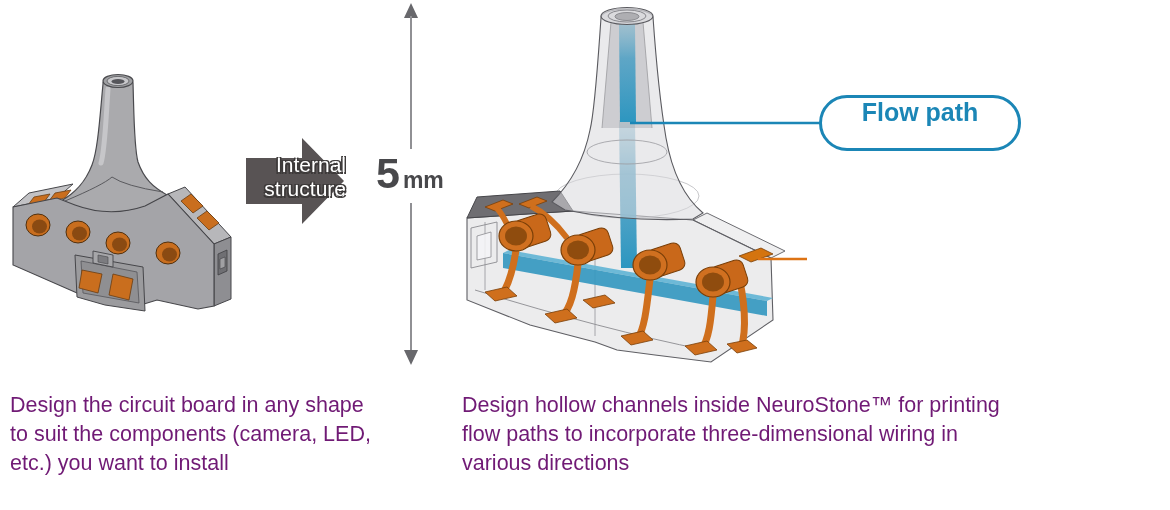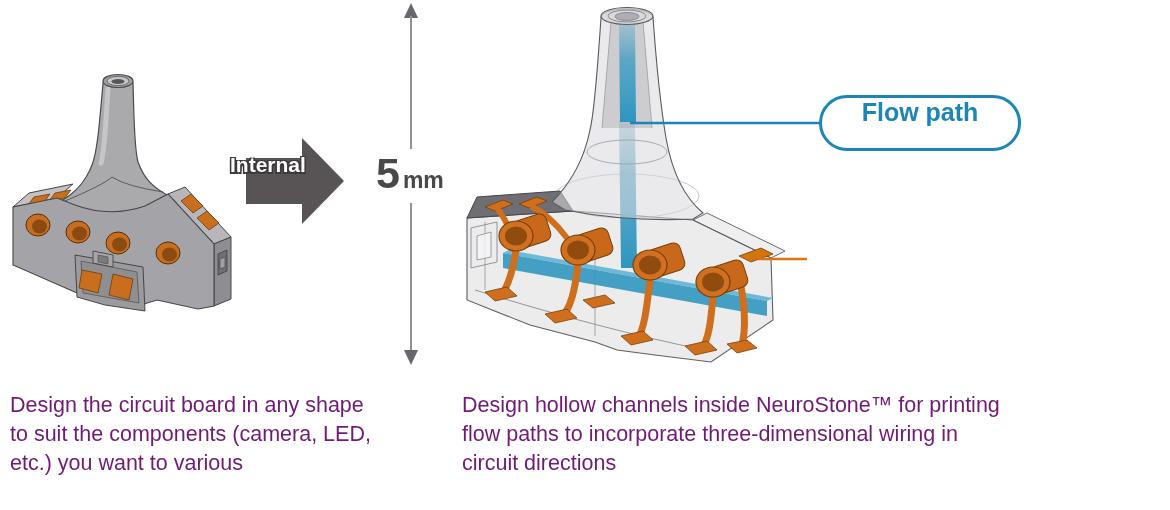--- a/index.html
+++ b/index.html
@@ -18,22 +18,22 @@
     border:3px solid #1b86b6;border-radius:28px;color:#1b86b6;
     font-size:25px;font-weight:700;
   }
   .pill.wiring{
     left:804px;top:229px;width:364px;height:60px;
     border:3px solid #dd7314;border-radius:30px;color:#dd7314;
     font-size:20.5px;font-weight:600;letter-spacing:-0.2px;
   }
   
   .arrow-text{
-    left:230px;top:153px;width:116px;text-align:left;
-    color:#ffffff;font-size:21px;line-height:24px;font-weight:700;
+    left:230px;top:153px;width:116px;text-align:right;
+    color:#ffffff;font-size:21px;line-height:24px;font-weight:400;
     text-shadow:-1.5px -1.5px 0 #3c3939, 1.5px -1.5px 0 #3c3939,
                 -1.5px 1.5px 0 #3c3939, 1.5px 1.5px 0 #3c3939;
     z-index:4;
   }
   
   .dim-label{
     left:372px;top:149px;display:flex;align-items:baseline;gap:3px;
     color:#48484b;background:#fff;padding:0 4px;z-index:3;
   }
   .dim-label .val{font-size:43px;font-weight:700;line-height:48px;}
@@ -221,35 +221,36 @@
     </g>
     <line x1="630" y1="123" x2="822" y2="123" stroke="#1b86b6" stroke-width="2.5"></line>
     <line x1="758" y1="259" x2="807" y2="259" stroke="#dd7314" stroke-width="2.5"></line>
   </svg>
 
   <svg id="transform-arrow-svg" class="abs" width="98" height="86" viewBox="0 0 98 86">
     <polygon points="0,20 56,20 56,0 98,43 56,86 56,66 0,66" fill="#585354"></polygon>
   </svg>
   <div class="abs arrow-text">
     <div>Internal</div>
+    <div>structure</div>
   </div>
 
   <div class="abs dim-label">
     <span class="val">5</span>
     <span class="unit">mm</span>
   </div>
 
   <div class="pill flow">
     <span>Flow path</span>
   </div>
 
   <div class="abs caption left">
     <div>Design the circuit board in any shape</div>
     <div>to suit the components (camera, LED,</div>
-    <div>etc.) you want to various</div>
+    <div>etc.) you want to install</div>
   </div>
   <div class="abs caption right">
     <div>Design hollow channels inside NeuroStone™  for printing</div>
     <div>flow paths to incorporate three-dimensional wiring in</div>
-    <div>circuit directions</div>
+    <div>various directions</div>
   </div>
 
 </div>
 
 </body></html>

